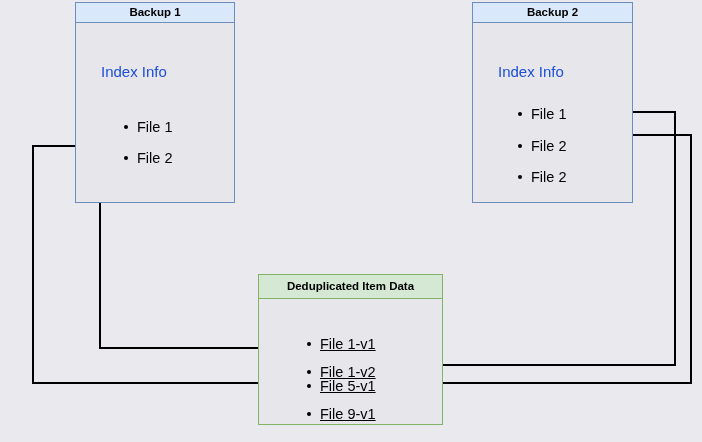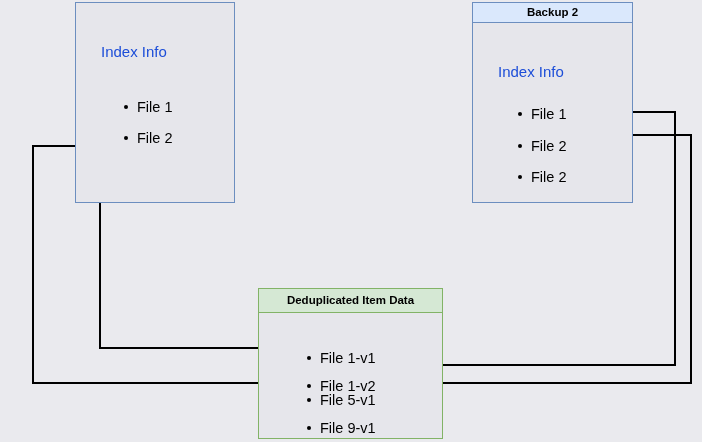--- a/index.html
+++ b/index.html
@@ -112,20 +112,21 @@
     <path d="M 122 126 L 100 126 L 100 348 L 297 348" fill="none" stroke="#000" stroke-width="2" marker-end="url(#arrow-r)"></path>
 
     <path d="M 122 146 L 33 146 L 33 383 L 297 383" fill="none" stroke="#000" stroke-width="2" marker-end="url(#arrow-r)"></path>
 
     <path d="M 595 112 L 675 112 L 675 365 L 392 365" fill="none" stroke="#000" stroke-width="2" marker-end="url(#arrow-r)"></path>
 
     <path d="M 595 135 L 691 135 L 691 383 L 392 383" fill="none" stroke="#000" stroke-width="2" marker-end="url(#arrow-r)"></path>
   </svg>
 
   <div class="node blue" style="left:75px; top:2px; width:160px; height:201px;">
+    <div class="node-header">Backup 1</div>
     <div class="node-body" style="height:179px;">
       <div class="section-title" style="left:25px; top:40px;">Index Info</div>
       <ul class="file-list" style="left:47px; top:97px;">
         <li style="margin-bottom:16px;">File 1</li>
         <li>File 2</li>
       </ul>
     </div>
   </div>
 
   <div class="node blue" style="left:472px; top:2px; width:161px; height:201px;">
@@ -133,24 +134,24 @@
     <div class="node-body" style="height:179px;">
       <div class="section-title" style="left:25px; top:40px;">Index Info</div>
       <ul class="file-list" style="left:44px; top:84px;">
         <li style="margin-bottom:17px;">File 1</li>
         <li style="margin-bottom:17px;">File 2</li>
         <li>File 2</li>
       </ul>
     </div>
   </div>
 
-  <div class="node green" style="left:258px; top:288px; width:185px; height:151px;">
+  <div class="node green" style="left:258px; top:274px; width:185px; height:151px;">
     <div class="node-header">Deduplicated Item Data</div>
     <div class="node-body" style="height:131px;">
-      <ul class="file-list" style="left:47px; top:38px;">
+      <ul class="file-list" style="left:47px; top:38px;text-decoration:underline;">
         <li style="margin-bottom:13px;">File 1-v1</li>
         <li style="">File 1-v2</li>
         <li style="margin-bottom:13px;">File 5-v1</li>
         <li>File 9-v1</li>
       </ul>
     </div>
   </div>
 
 </div>
 

